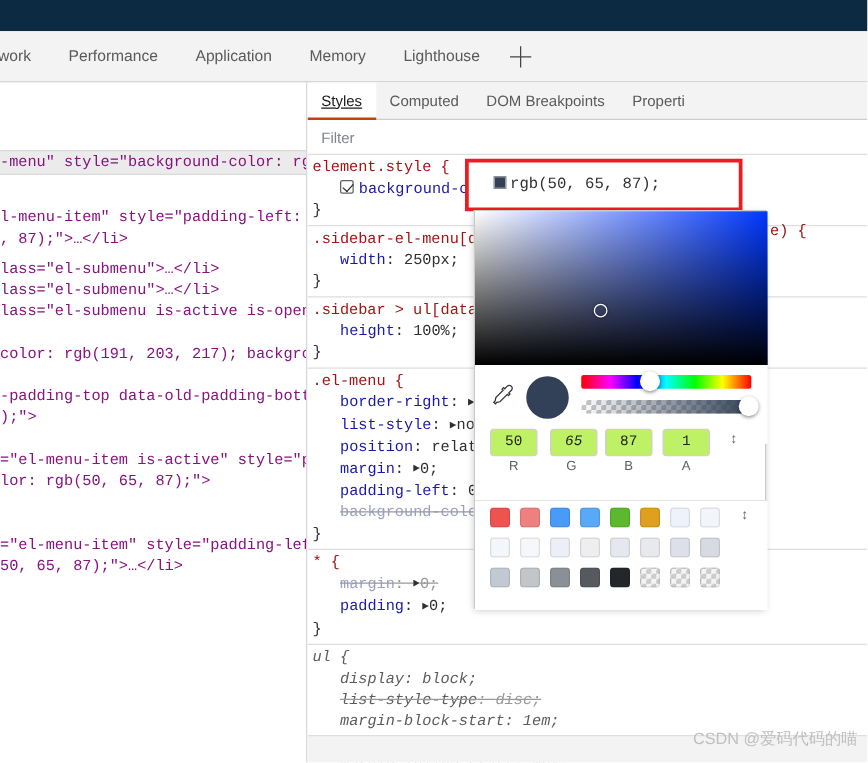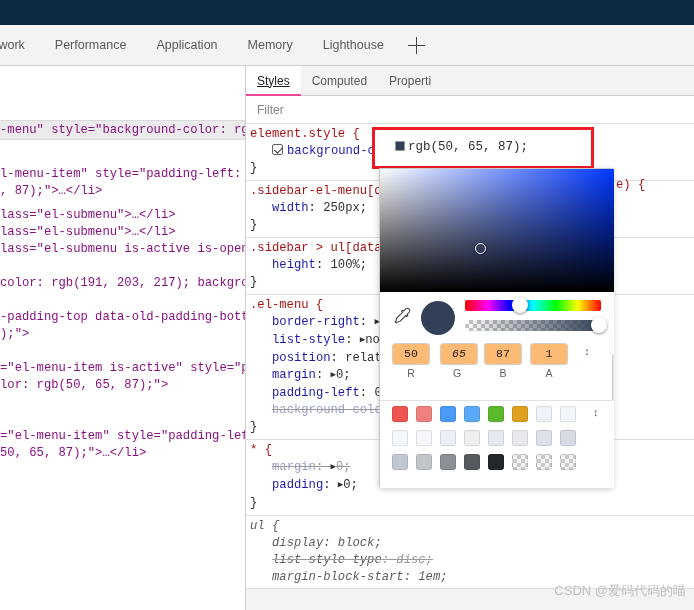--- a/index.html
+++ b/index.html
@@ -98,21 +98,21 @@
     display: flex; align-items: center;
   }
   .styles-tab {
     font-size: 12px; color: #5a5a5a;
     padding: 0 11px; height: 30px; line-height: 30px;
     white-space: nowrap; cursor: default;
   }
   .styles-tab.active {
     background: #ffffff;
     color: #1c1c1c;
-    border-bottom: 2px solid #ec4899;
+    border-bottom: 2px solid #c2410c;
     height: 30px;
     text-decoration: underline;
   }
   .filter-bar {
     position: absolute; left: 0; top: 31px;
     width: 448px; height: 27px;
     background: #ffffff;
     border-bottom: 1px solid #dedede;
   }
   .filter-input {
@@ -271,21 +271,21 @@
   .cp-field {
     position: absolute; top: 0;
     width: 38px; height: 22px;
     border: 1px solid #d0d0d0;
     border-radius: 3px;
     font-family: "Liberation Mono", monospace;
     font-size: 11.5px;
     color: #222;
     text-align: center;
     line-height: 20px;
-    background: #fdba74;
+    background: #bef264;
   }
   .cp-flabel {
     position: absolute; top: 24px;
     width: 38px;
     text-align: center;
     font-size: 10.5px;
     color: #5f5f5f;
     font-family: "Liberation Sans", sans-serif;
   }
   .cp-toggle {
@@ -403,20 +403,21 @@
     <div class="scroll-track"></div>
   </div>
 
   <div class="pane-divider"></div>
 
   <div class="styles-pane">
 
     <div class="styles-tabbar">
       <div class="styles-tab active">Styles</div>
       <div class="styles-tab">Computed</div>
+      <div class="styles-tab">DOM Breakpoints</div>
       <div class="styles-tab">Properti</div>
     </div>
 
     <div class="filter-bar">
       <input class="filter-input" type="text" placeholder="Filter" style="">
     </div>
 
     <div class="css-area">
 
       <div class="rule">

